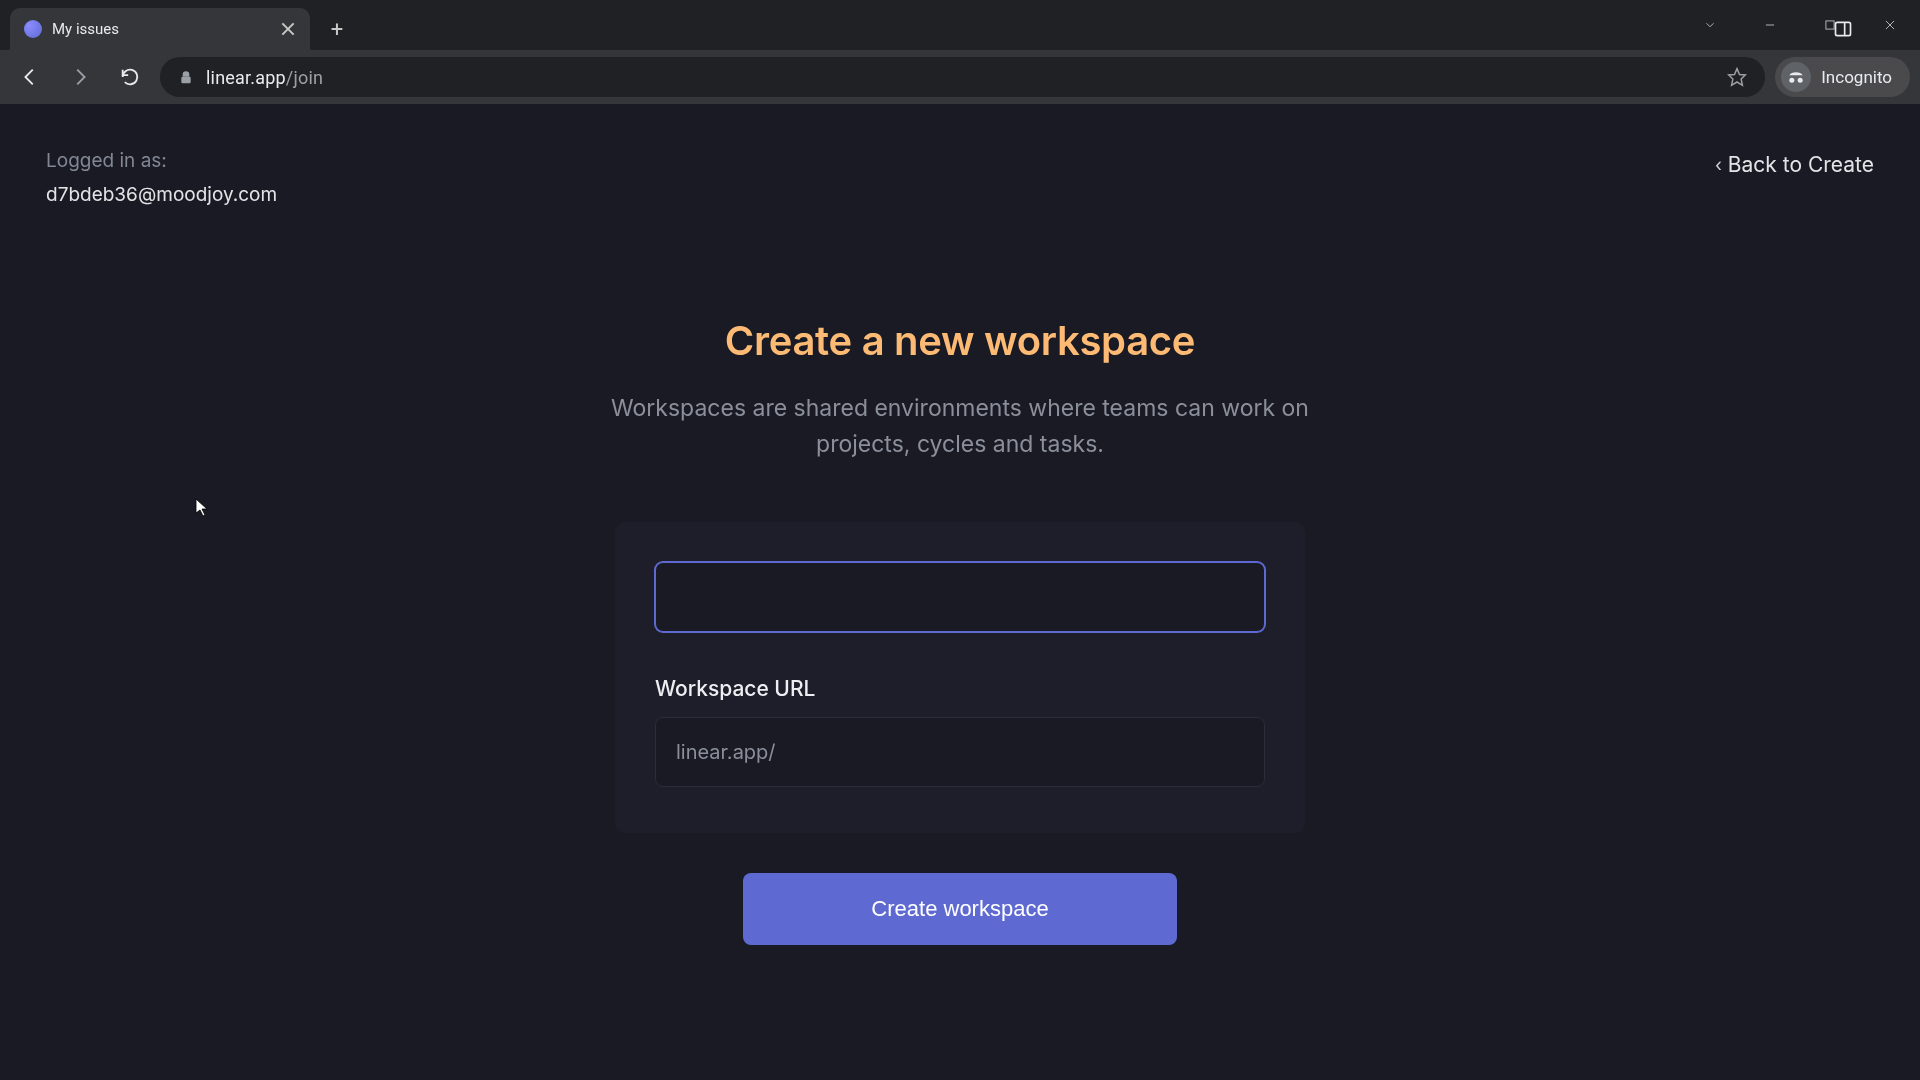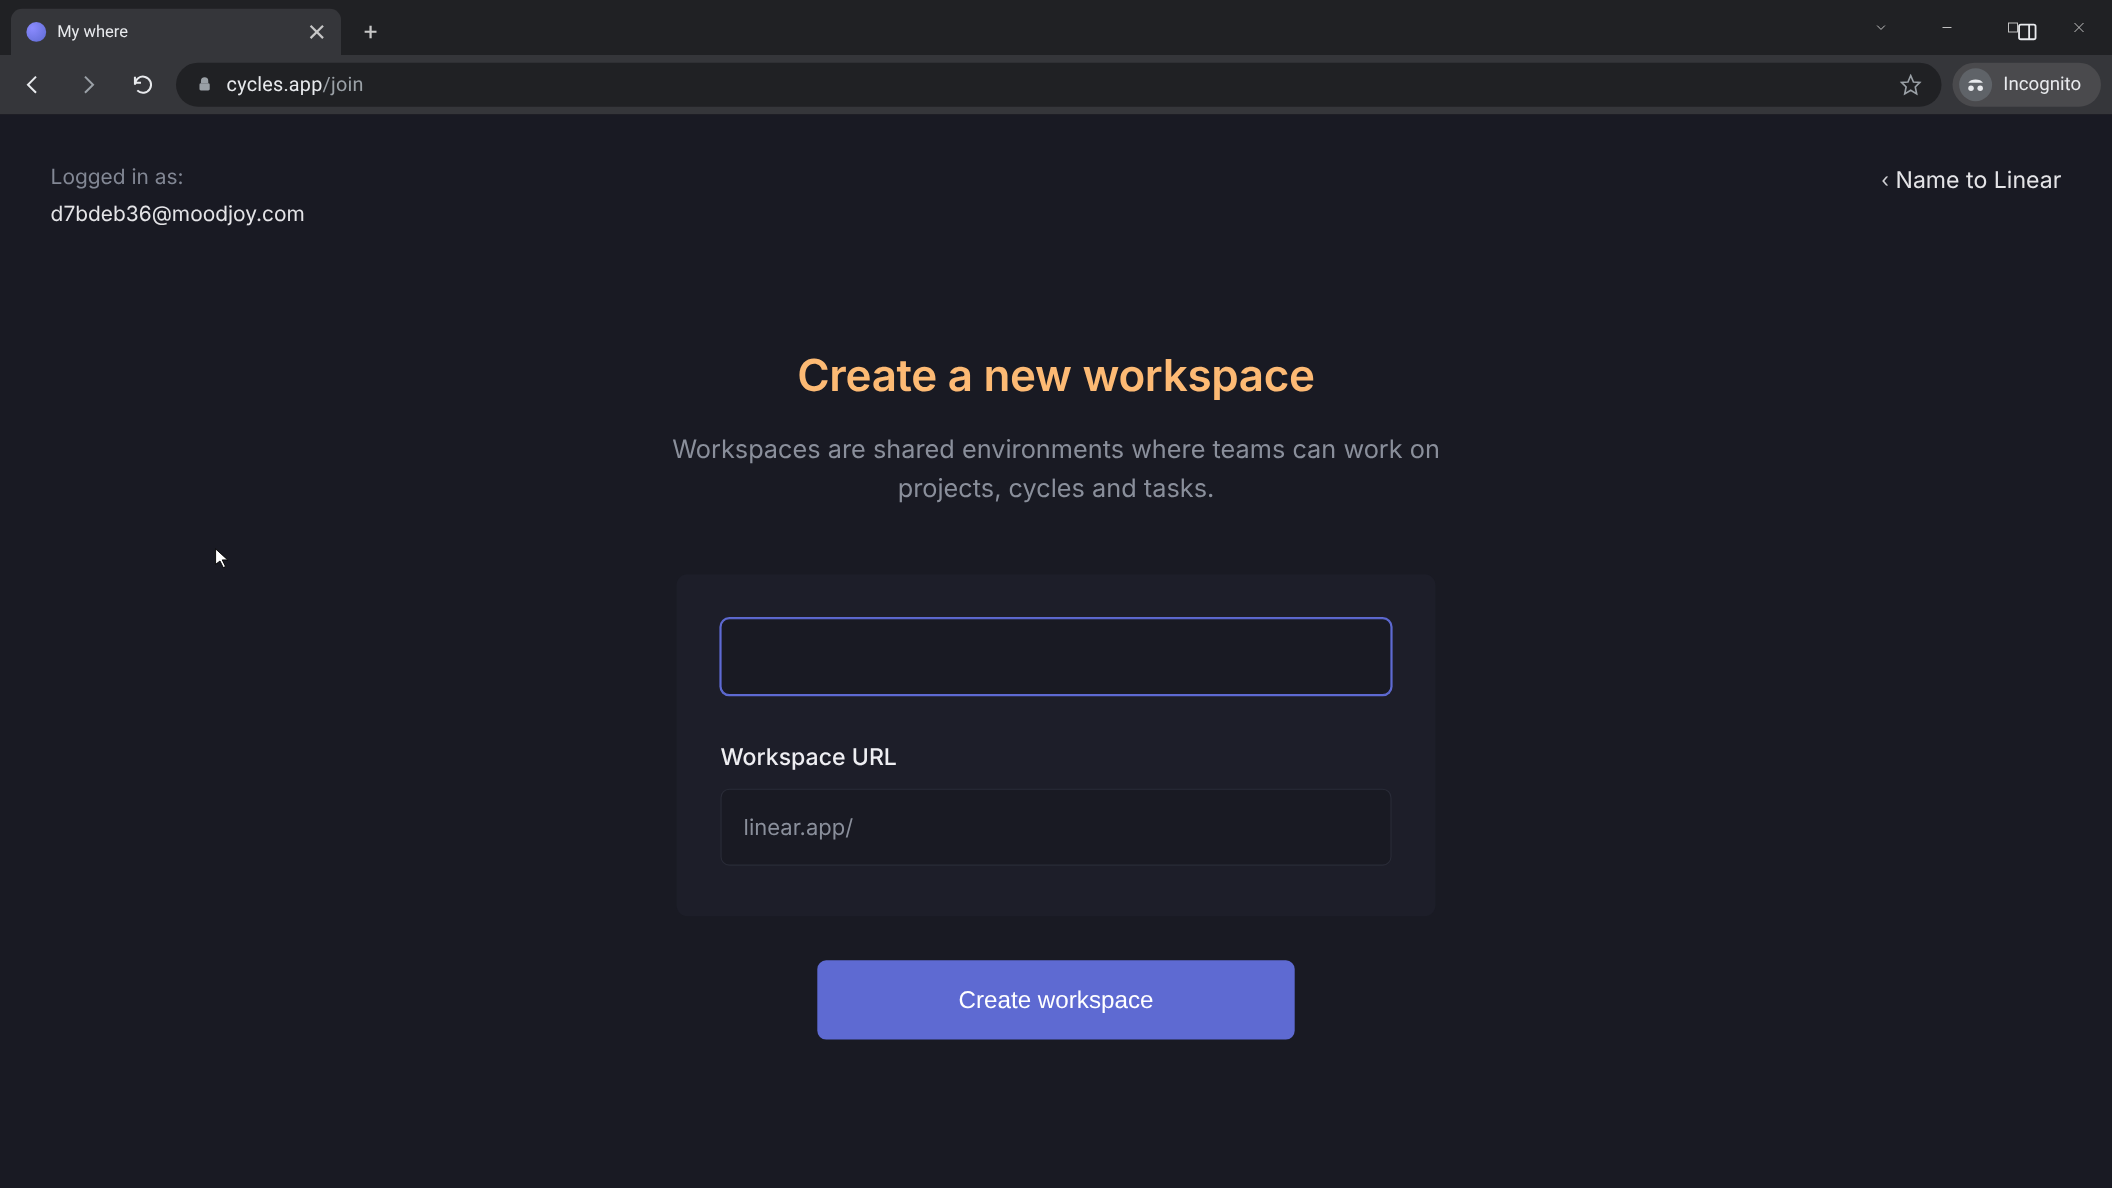--- a/index.html
+++ b/index.html
@@ -165,21 +165,21 @@
     width:14px; height:20px; pointer-events:none;
   }
   .cursor-arrow svg { width:14px; height:20px; fill:#fff; stroke:#000; stroke-width:0.8; }
 </style>
 </head>
 <body>
 
 <div class="browser-titlebar">
   <div class="tab">
     <span class="favicon"></span>
-    <span class="title">My where</span>
+    <span class="title">My issues</span>
     <span class="close"></span>
   </div>
   <div class="new-tab">+</div>
 
   <div class="window-controls">
     <div class="winbtn">
       <svg viewBox="0 0 24 24">
           <polyline points="6 9 12 15 18 9"></polyline>
         </svg>
     </div>
@@ -221,21 +221,21 @@
   </div>
 
   <div class="omnibox">
     <span class="lock">
       <svg viewBox="0 0 24 24">
           <path d="M7 10V7a5 5 0 0 1 10 0v3"></path>
           <rect x="5" y="10" width="14" height="10" rx="2"></rect>
         </svg>
     </span>
     <span class="url">
-      <span>cycles.app</span><span class="path">/join</span>
+      <span>linear.app</span><span class="path">/join</span>
     </span>
     <span class="star">
       <svg viewBox="0 0 24 24">
           <polygon points="12 2 15 9 22 9.5 17 14.5 18.5 22 12 18 5.5 22 7 14.5 2 9.5 9 9"></polygon>
         </svg>
     </span>
   </div>
 
   <div class="toolbar-right">
     <div class="ext-btn">
@@ -267,21 +267,21 @@
 
 <div class="page">
 
   <div class="login-info">
     <div class="label">Logged in as:</div>
     <div class="email">d7bdeb36@moodjoy.com</div>
   </div>
 
   <div class="back-link">
     <span class="chev">‹</span>
-    <span>Name to Linear</span>
+    <span>Back to Create</span>
   </div>
 
   <div class="center">
     <h1>Create a new workspace</h1>
     <div class="subtitle">Workspaces are shared environments where teams can work on projects, cycles and tasks.</div>
 
     <div class="form-card">
       <input class="text-input focused" type="text" value="" style="">
       <div class="field-gap"></div>
       <div class="field-label">Workspace URL</div>

